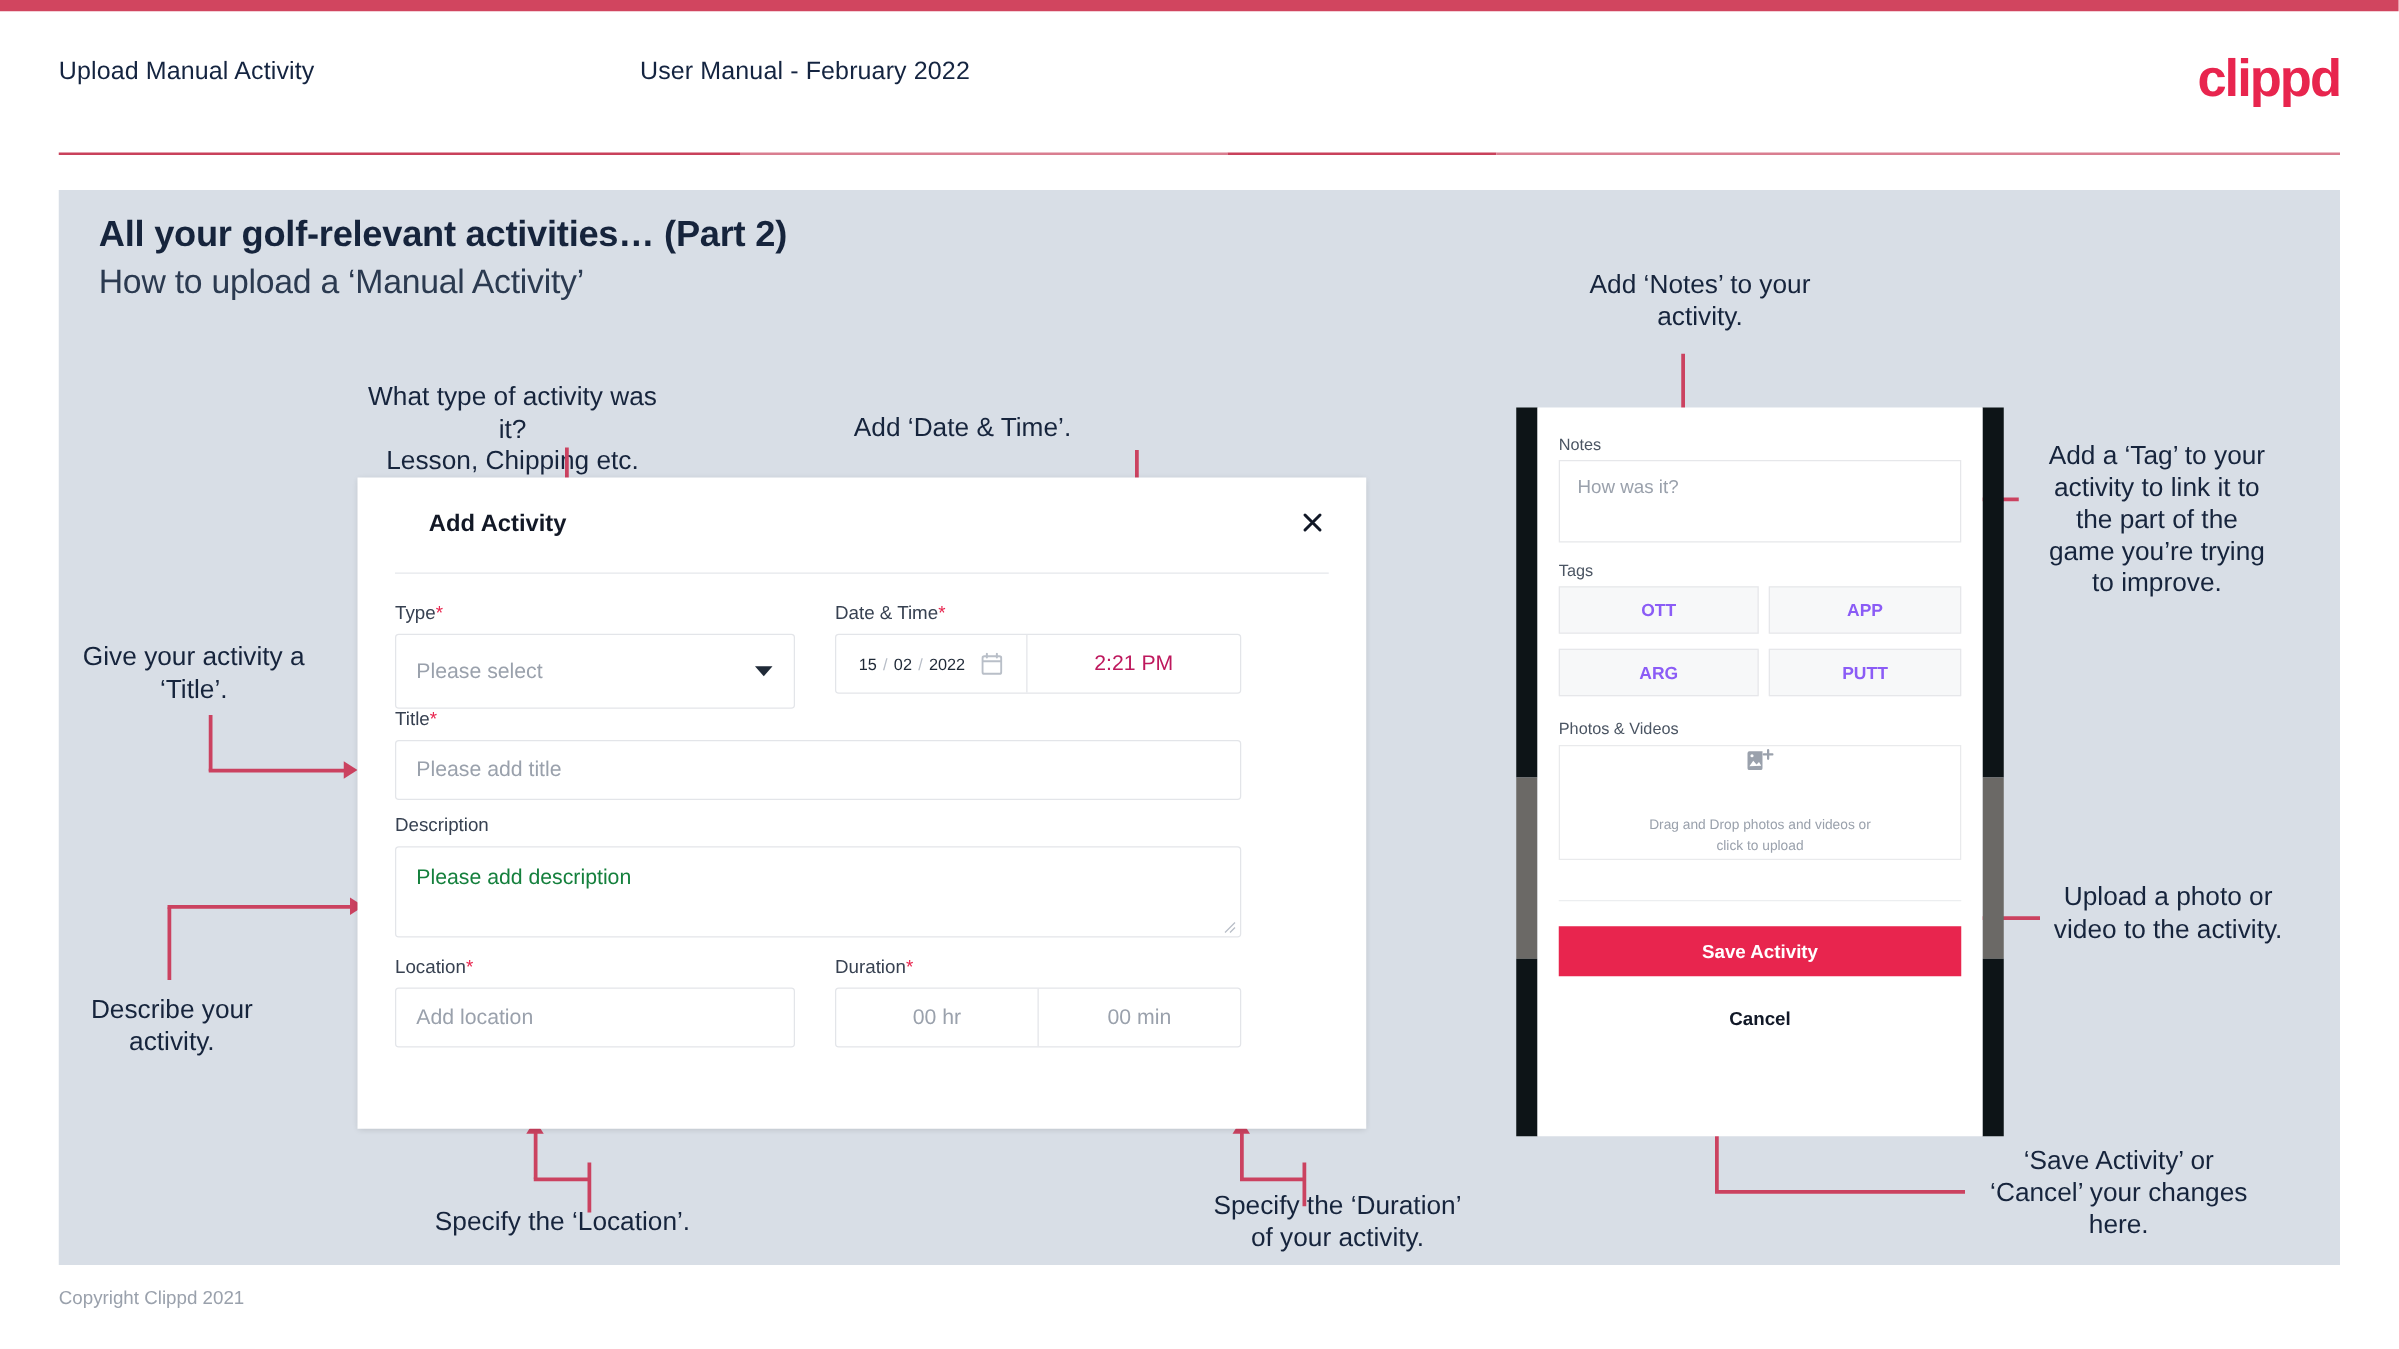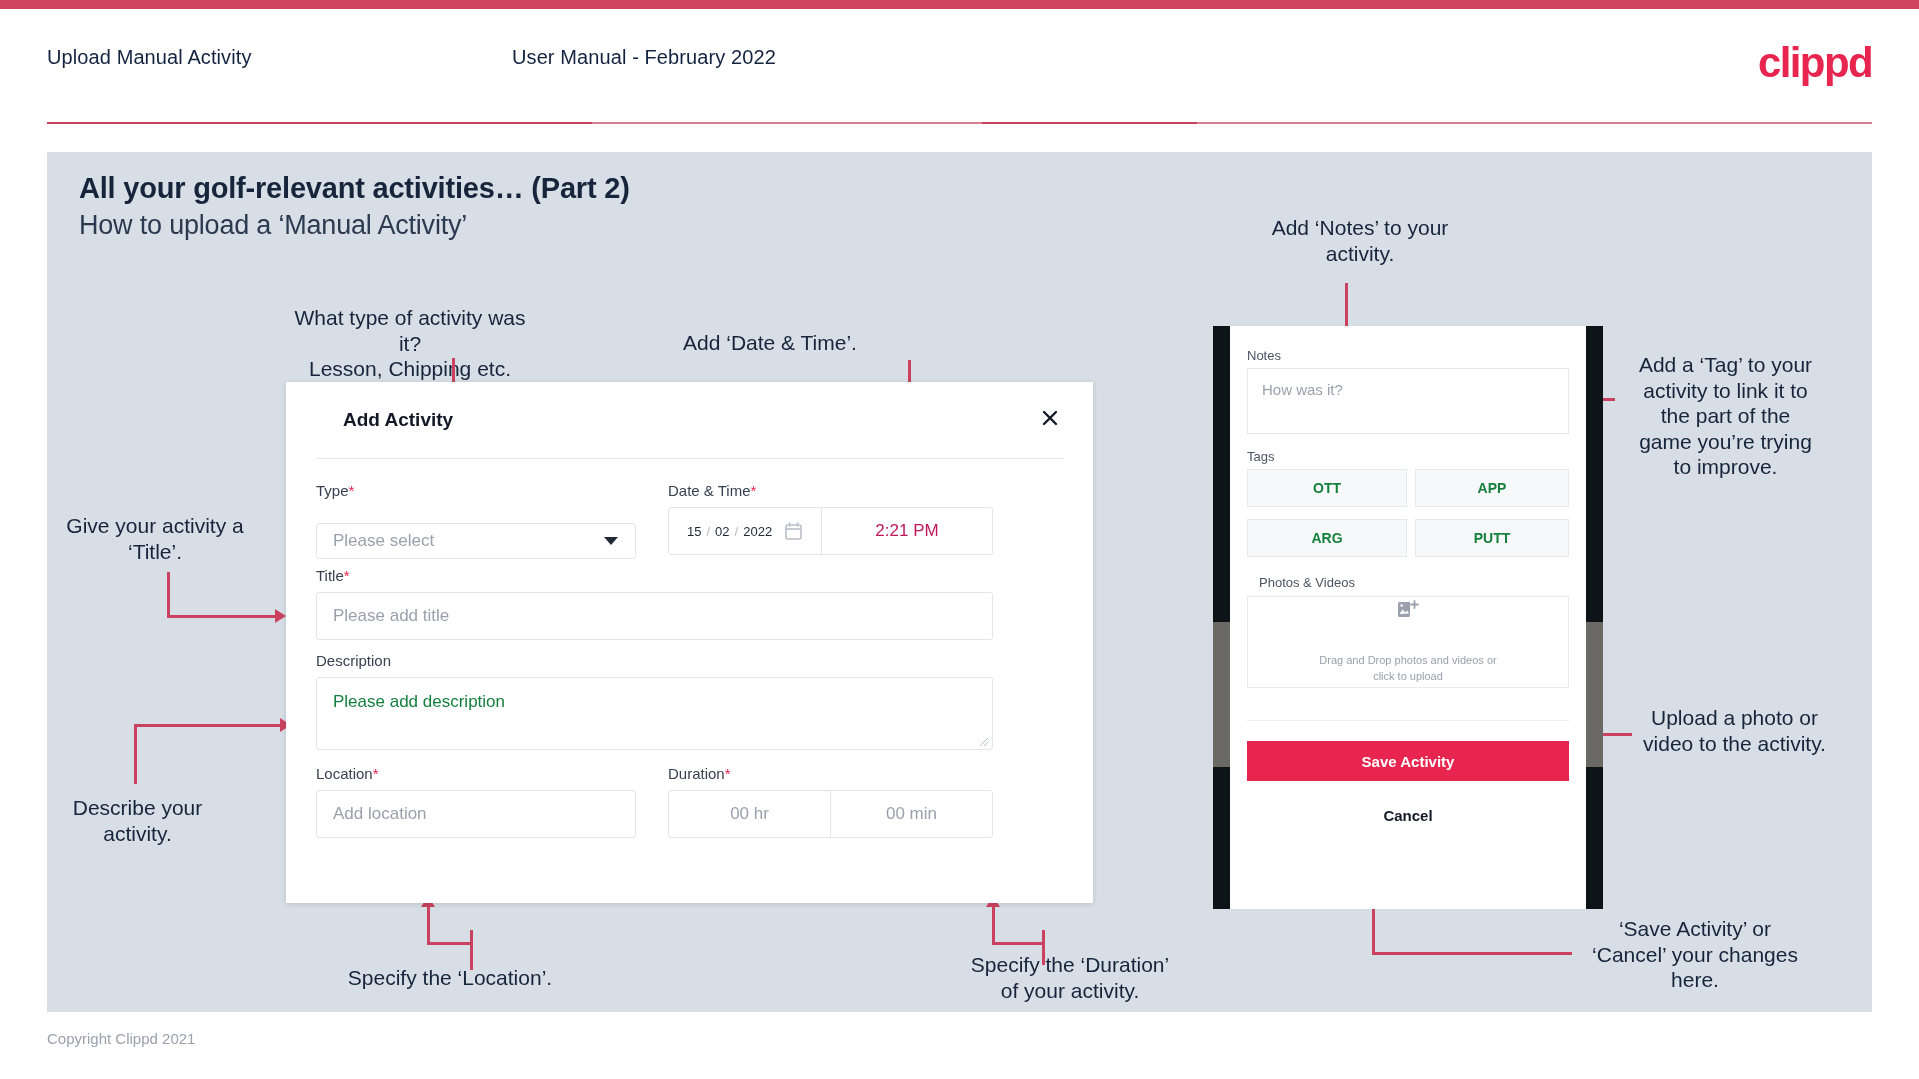--- a/index.html
+++ b/index.html
@@ -150,21 +150,21 @@
   }
   .p-label { position: absolute; font-size: 13px; color: #4b5563; }
   .p-box {
     position: absolute; border: 1px solid #e6e7ea; background: #fff;
     font-size: 15px; color: #9aa1ac;
   }
   .p-box .ph { padding: 12px 0 0 14px; }
   .tag {
     position: absolute; border: 1px solid #e6e7ea; background: #f7f8f9;
     display: flex; align-items: center; justify-content: center;
-    font-size: 14px; font-weight: 700; color: #15803d;
+    font-size: 14px; font-weight: 700; color: #8b5cf6;
   }
   .dz {
     position: absolute; border: 1px solid #e9eaec; background: #fff;
     display: flex; flex-direction: column; align-items: center; justify-content: center;
     gap: 9px;
   }
   .dz-txt { font-size: 11px; color: #9aa1ac; text-align: center; line-height: 1.5; }
   .p-rule { position: absolute; height: 1px; background: #eceef0; }
   .save-btn {
     position: absolute; background: #e8254e; color: #fff;
@@ -283,21 +283,21 @@
     <div class="dlg-close">
       <svg width="20" height="20" viewBox="0 0 20 20" aria-hidden="true">
         <path d="M4 4 L16 16 M16 4 L4 16" stroke="#111827" stroke-width="2.4" stroke-linecap="round"></path>
       </svg>
     </div>
     <div class="dlg-rule"></div>
 
     <div class="fld-label" style="left:30px; top:100px;">
       <span>Type</span><span class="req">*</span>
     </div>
-    <div class="inp" style="left:30px; top:125px; width:320px; height:36px;margin-top:16px;">
+    <div class="inp" style="left:30px; top:125px; width:320px; height:60px;">
       <span class="ph">Please select</span>
       <span class="chev"></span>
     </div>
 
     <div class="fld-label" style="left:382px; top:100px;">
       <span>Date &amp; Time</span><span class="req">*</span>
     </div>
     <div class="dt-box" style="left:382px; top:125px; width:325px; height:48px;">
       <div class="dt-date">
         <span>15</span>
@@ -367,21 +367,21 @@
       <div class="p-box" style="left:17px; top:42px; width:322px; height:66px;">
         <div class="ph">How was it?</div>
       </div>
 
       <div class="p-label" style="left:17px; top:123px;">Tags</div>
       <div class="tag" style="left:17px; top:143px; width:160px; height:38px;">OTT</div>
       <div class="tag" style="left:185px; top:143px; width:154px; height:38px;">APP</div>
       <div class="tag" style="left:17px; top:193px; width:160px; height:38px;">ARG</div>
       <div class="tag" style="left:185px; top:193px; width:154px; height:38px;">PUTT</div>
 
-      <div class="p-label" style="left:17px; top:249px;margin-left:12px;">Photos &amp; Videos</div>
+      <div class="p-label" style="left:17px; top:249px;">Photos &amp; Videos</div>
       <div class="dz" style="left:17px; top:270px; width:322px; height:92px;gap:28px;">
         <span>
           <svg width="22" height="20" viewBox="0 0 22 20" aria-hidden="true">
             <path d="M1 3.5 a1.5 1.5 0 0 1 1.5-1.5 H13 v13.5 a1.5 1.5 0 0 1 -1.5 1.5 H2.5 A1.5 1.5 0 0 1 1 15.5 Z" fill="#9aa1ac"></path>
             <path d="M2.5 14 L5.6 9.6 L8.2 12.6 L10.2 10.6 L12 13.6 Z" fill="#ffffff"></path>
             <circle cx="4.6" cy="5.6" r="1.25" fill="#ffffff"></circle>
             <path d="M17.5 1 V8 M14 4.5 H21" stroke="#9aa1ac" stroke-width="1.8" stroke-linecap="round"></path>
           </svg>
         </span>
         <div class="dz-txt">

